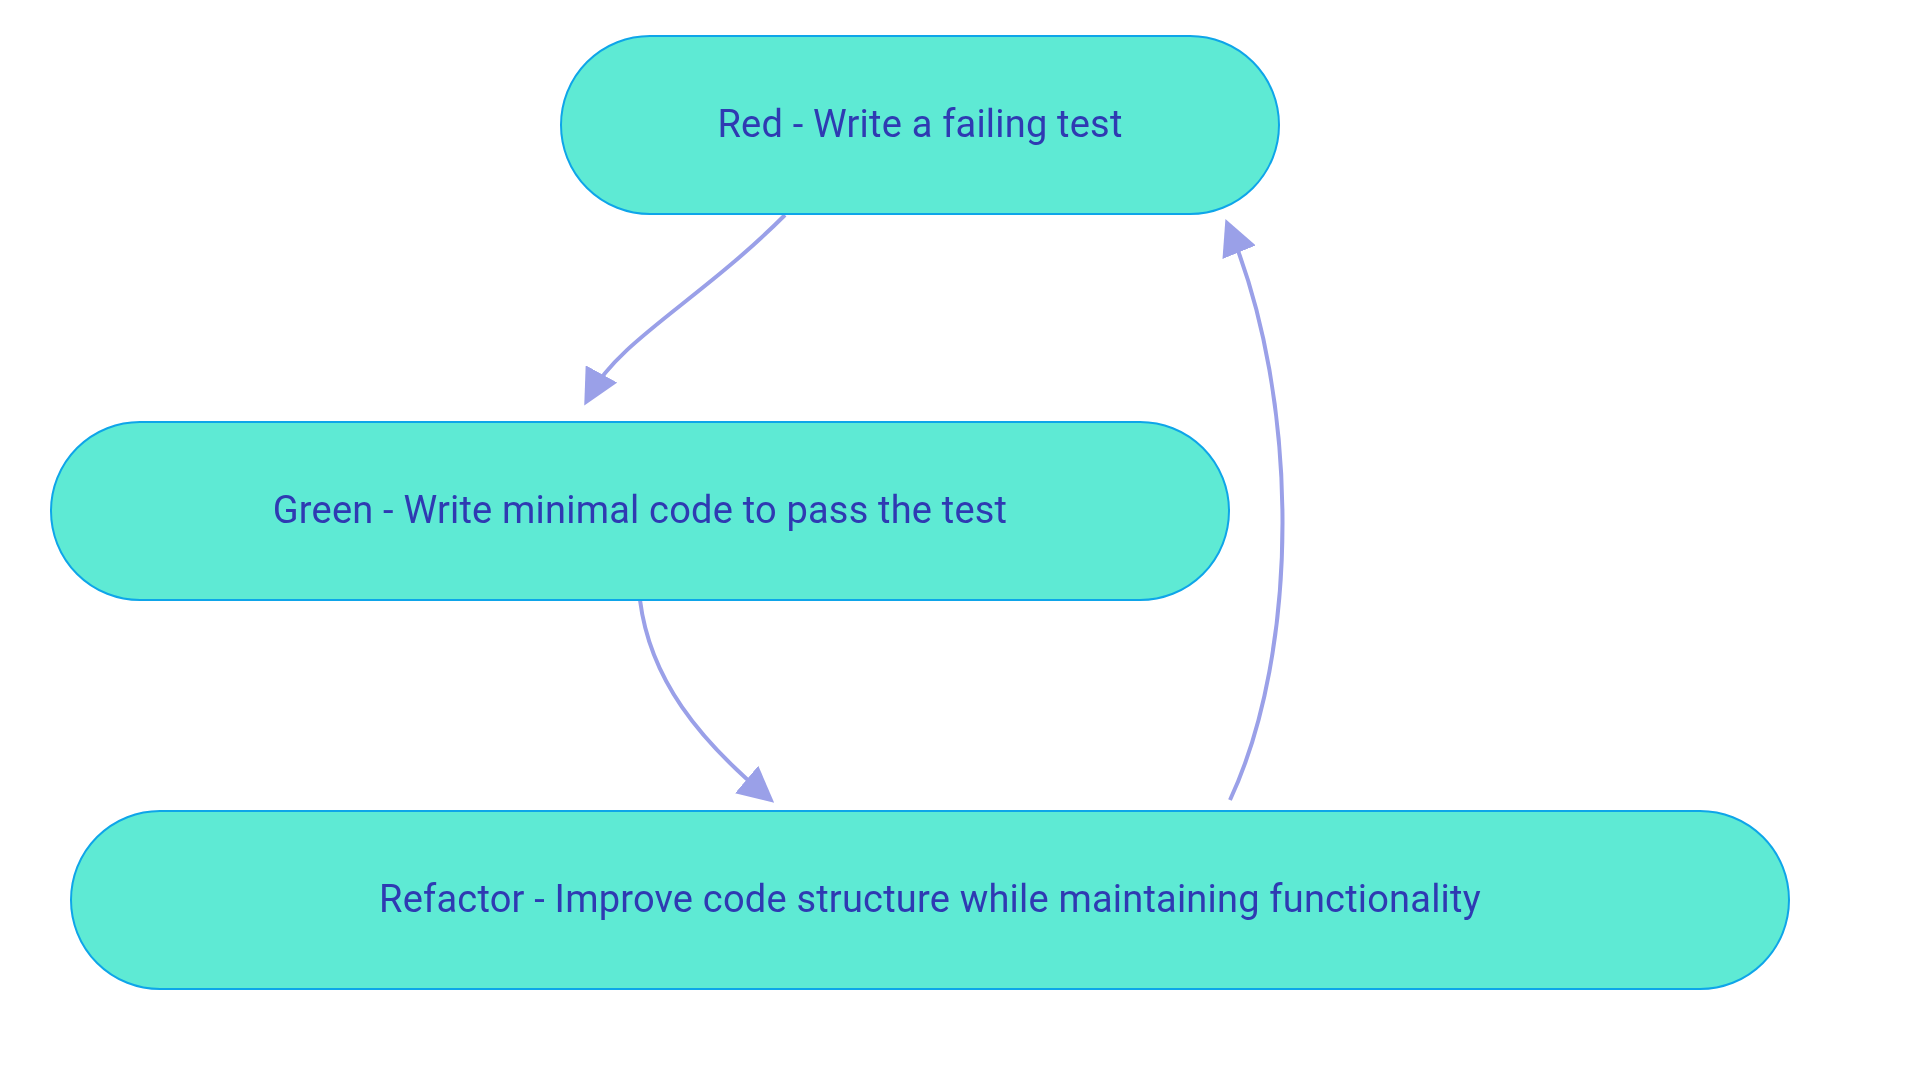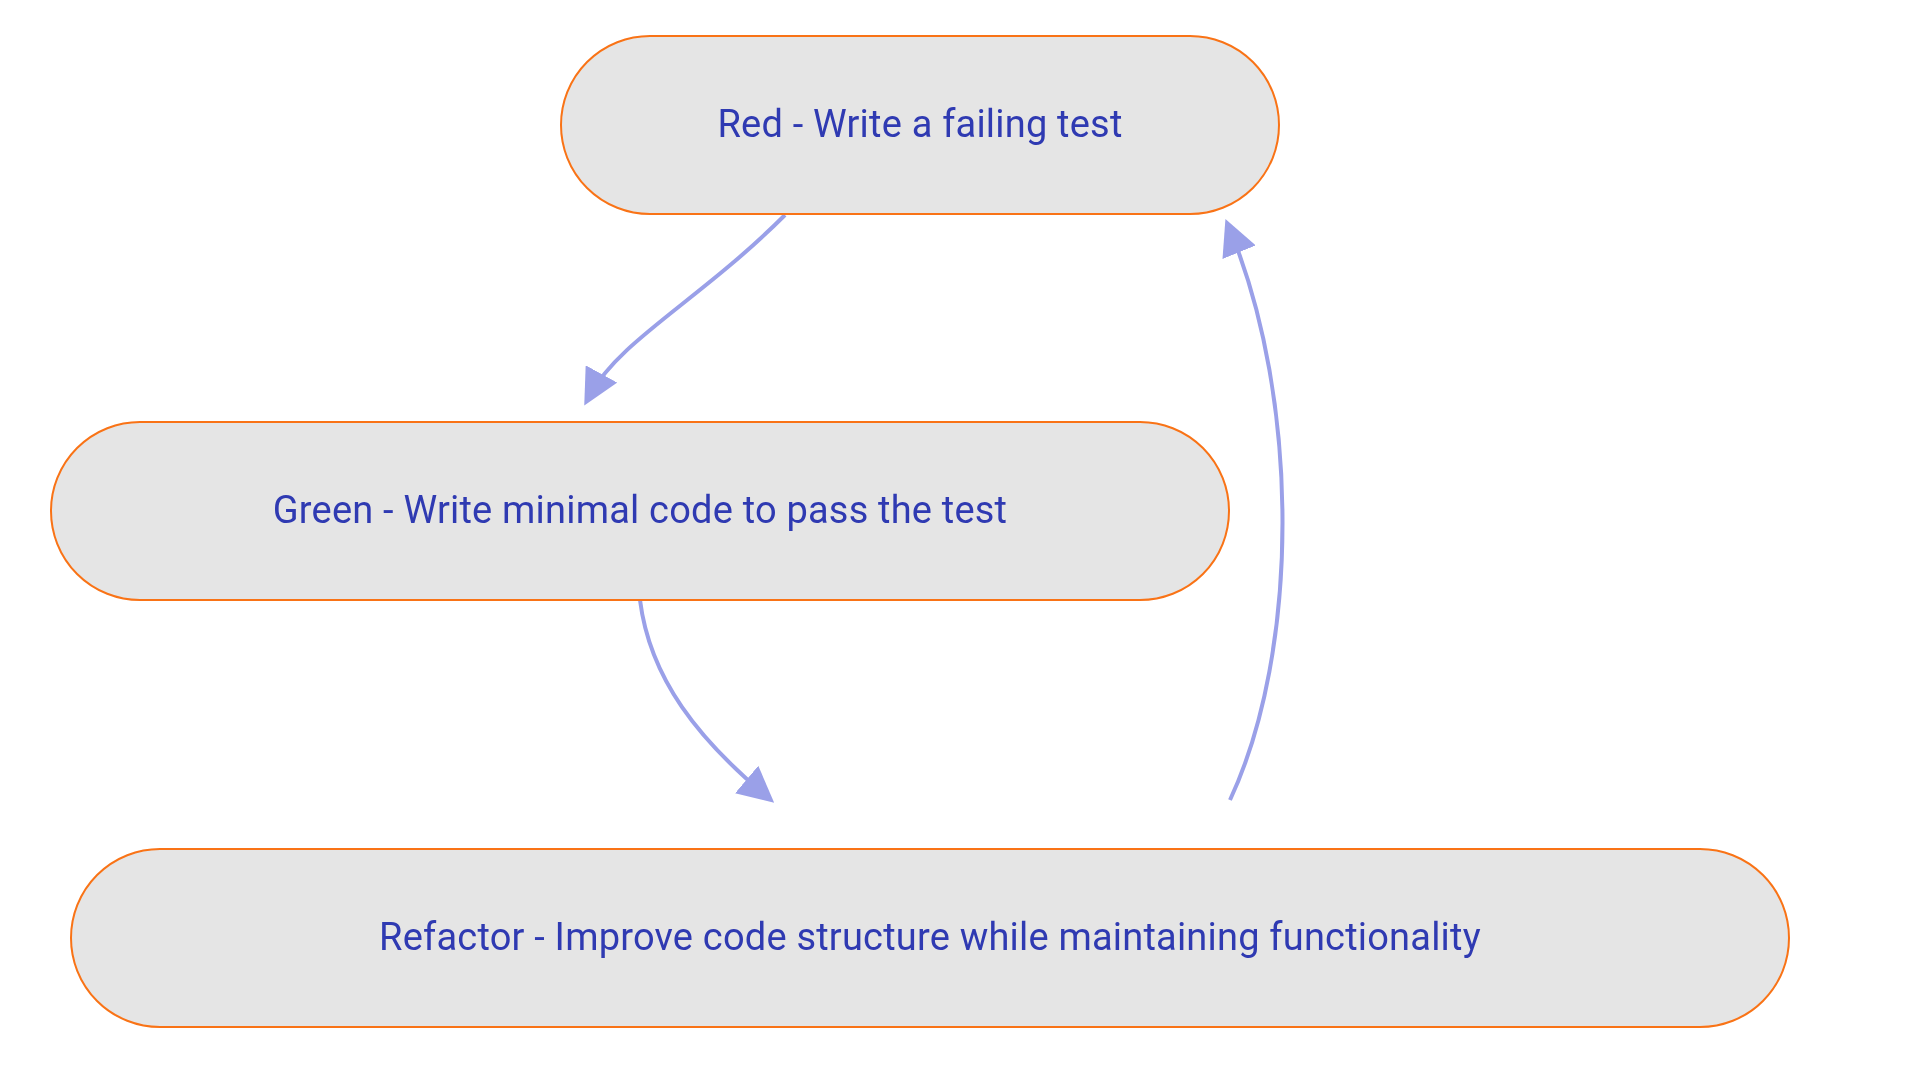--- a/index.html
+++ b/index.html
@@ -11,22 +11,22 @@
     font-family: -apple-system, BlinkMacSystemFont, "Segoe UI", Roboto, "Helvetica Neue", Arial, sans-serif;
     overflow: hidden;
   }
   .canvas {
     position: relative;
     width: 1920px;
     height: 1080px;
   }
   .node {
     position: absolute;
-    background: #e5e5e5;
-    border: 2px solid #f97316;
+    background: #5eead4;
+    border: 2px solid #0ea5e9;
     border-radius: 999px;
     display: flex;
     align-items: center;
     justify-content: center;
     box-sizing: border-box;
     padding: 0 50px;
   }
   .node-label {
     color: #2f3ab2;
     font-size: 38px;
@@ -70,17 +70,17 @@
   </svg>
 
   <div class="node" style="left:560px; top:35px; width:720px; height:180px;">
     <span class="node-label">Red - Write a failing test</span>
   </div>
 
   <div class="node" style="left:50px; top:415px; width:1180px; height:180px;margin-top:6px;">
     <span class="node-label">Green - Write minimal code to pass the test</span>
   </div>
 
-  <div class="node" style="left:70px; top:848px; width:1720px; height:180px;">
+  <div class="node" style="left:70px; top:810px; width:1720px; height:180px;">
     <span class="node-label">Refactor - Improve code structure while maintaining functionality</span>
   </div>
 
 </div>
 
 </body></html>

